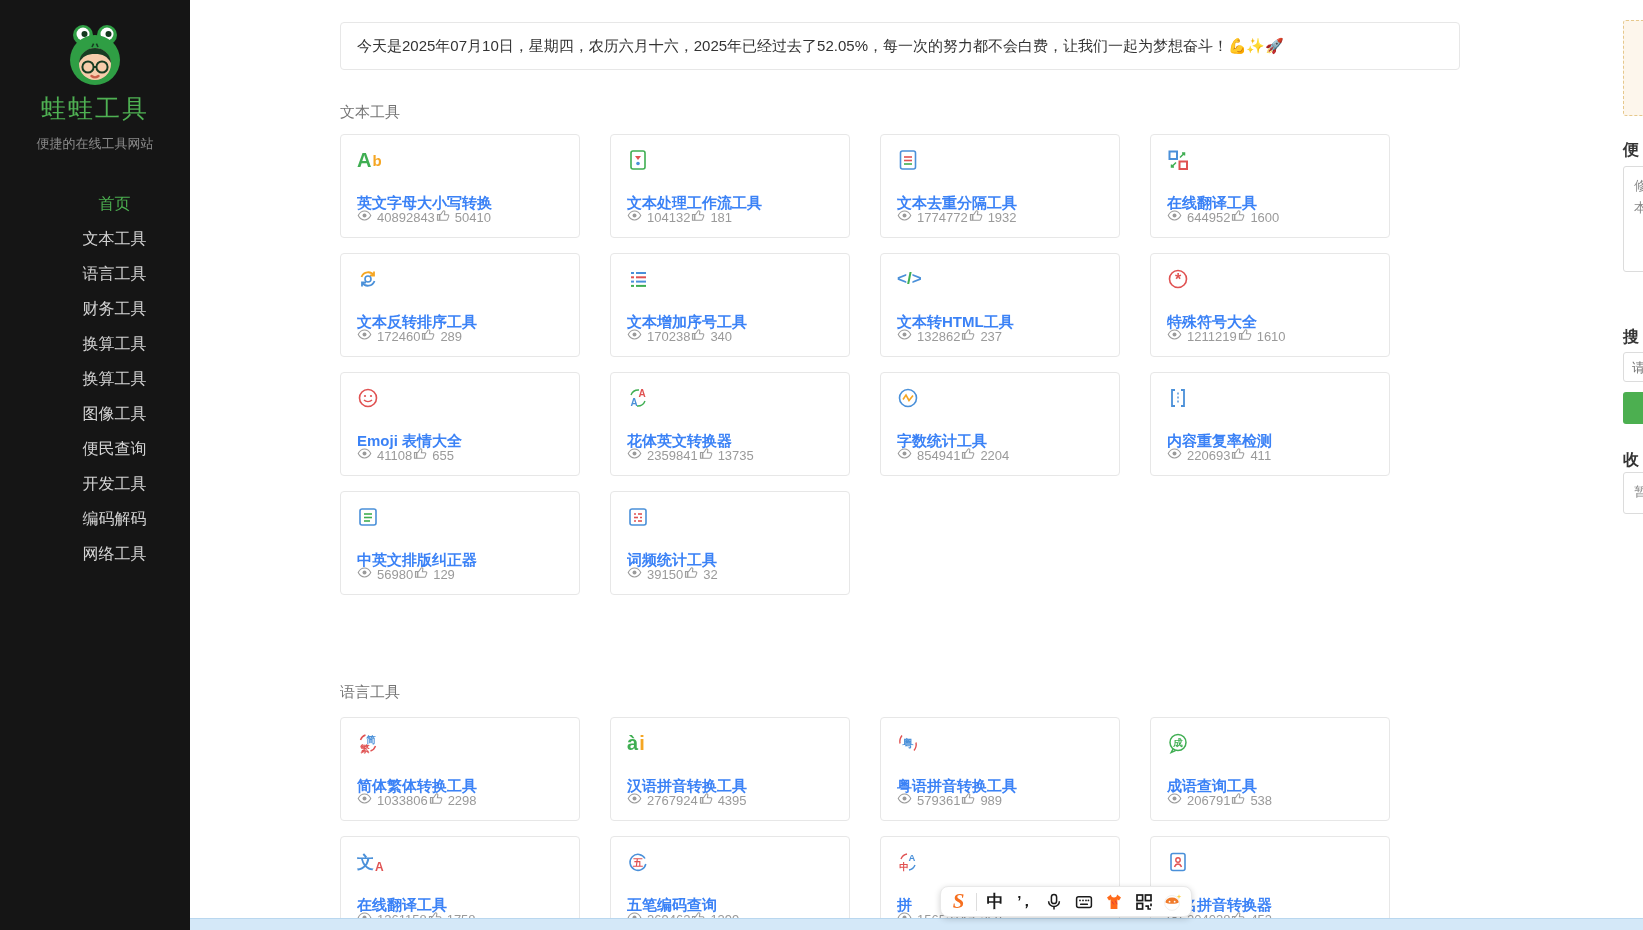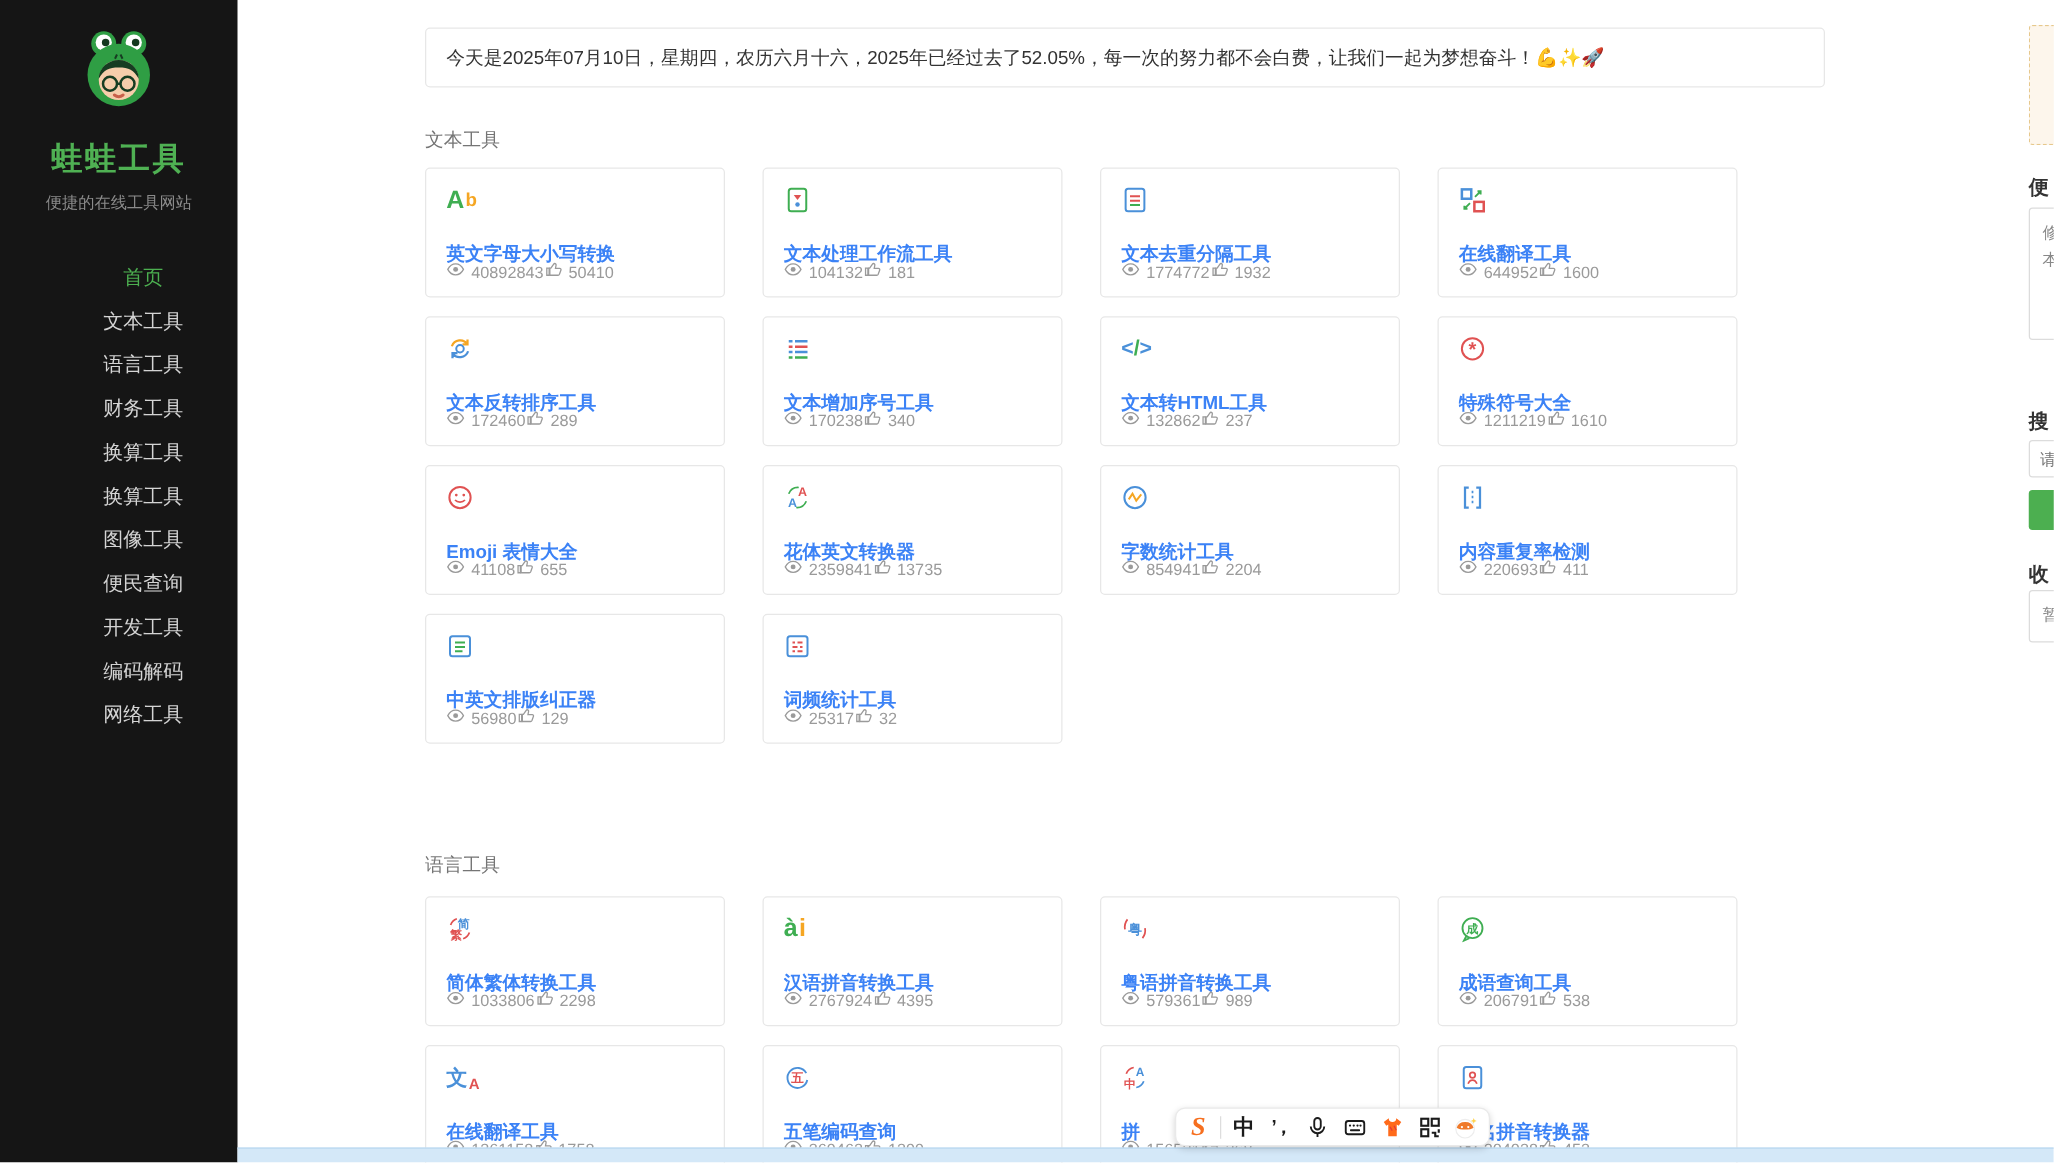--- a/index.html
+++ b/index.html
@@ -5,21 +5,21 @@
 <style>
   * { margin:0; padding:0; box-sizing:border-box; }
   html,body { width:1643px; height:930px; }
   body {
     position:relative; overflow:hidden; background:#fff;
     font-family:"Liberation Sans","DejaVu Sans",sans-serif; color:#333;
   }
   
   .sidebar { position:absolute; left:0; top:0; width:190px; height:930px; background:#151515; text-align:center; }
   .logo { width:64px; height:64px; margin:22px auto 0; }
-  .brand { margin-top:24px; font-size:25px; font-weight:700; color:#4fb153; letter-spacing:2px; }
+  .brand { margin-top:6px; font-size:25px; font-weight:400; color:#4fb153; letter-spacing:2px; }
   .tagline { margin-top:10px; font-size:13px; color:#8b8b8b; }
   .nav { margin-top:34px; list-style:none; }
   .nav li { padding:7px 0; font-size:16px; color:#d4d4d4; cursor:pointer;margin-left:39px; }
   .nav li.active { color:#4caf50; }
   
   .banner { position:absolute; left:340px; top:22px; width:1120px; height:48px;
     border:1px solid #e7e7e7; border-radius:4px; background:#fff;
     display:flex; align-items:center; padding:0 16px; font-size:15px; color:#333; white-space:nowrap; overflow:hidden; }
   
   .section-title { position:absolute; left:340px; font-size:15px; color:#757575; }
@@ -449,21 +449,21 @@
             </g>
           </svg>
         </div>
         <div class="card-title">词频统计工具</div>
         <div class="card-stats">
           <span class="stat">
             <span><svg viewBox="0 0 16 16" aria-hidden="true">
                 <path d="M1.3 8C2.9 4.9 5.3 3.3 8 3.3S13.1 4.9 14.7 8C13.1 11.1 10.7 12.7 8 12.7S2.9 11.1 1.3 8z" fill="none" stroke="#9a9a9a" stroke-width="1.1"></path>
                 <circle cx="8" cy="8" r="2.1" fill="#9a9a9a"></circle>
               </svg></span>
-            <span>25317</span>
+            <span>39150</span>
           </span>
           <span class="stat">
             <span><svg viewBox="0 0 16 16" aria-hidden="true">
                 <path d="M5.2 7v6h7c.6 0 1-.3 1.2-.8l1.3-3.6c.2-.7-.3-1.4-1.1-1.4H10l.5-2.7C10.7 3.6 10 3 9.3 3c-.3 0-.6.2-.8.5L6.1 7H5.2z" fill="none" stroke="#9a9a9a" stroke-width="1.1"></path>
                 <path d="M2.6 7h2v6h-2z" fill="none" stroke="#9a9a9a" stroke-width="1.1"></path>
               </svg></span>
             <span>32</span>
           </span>
         </div>
       </div>

